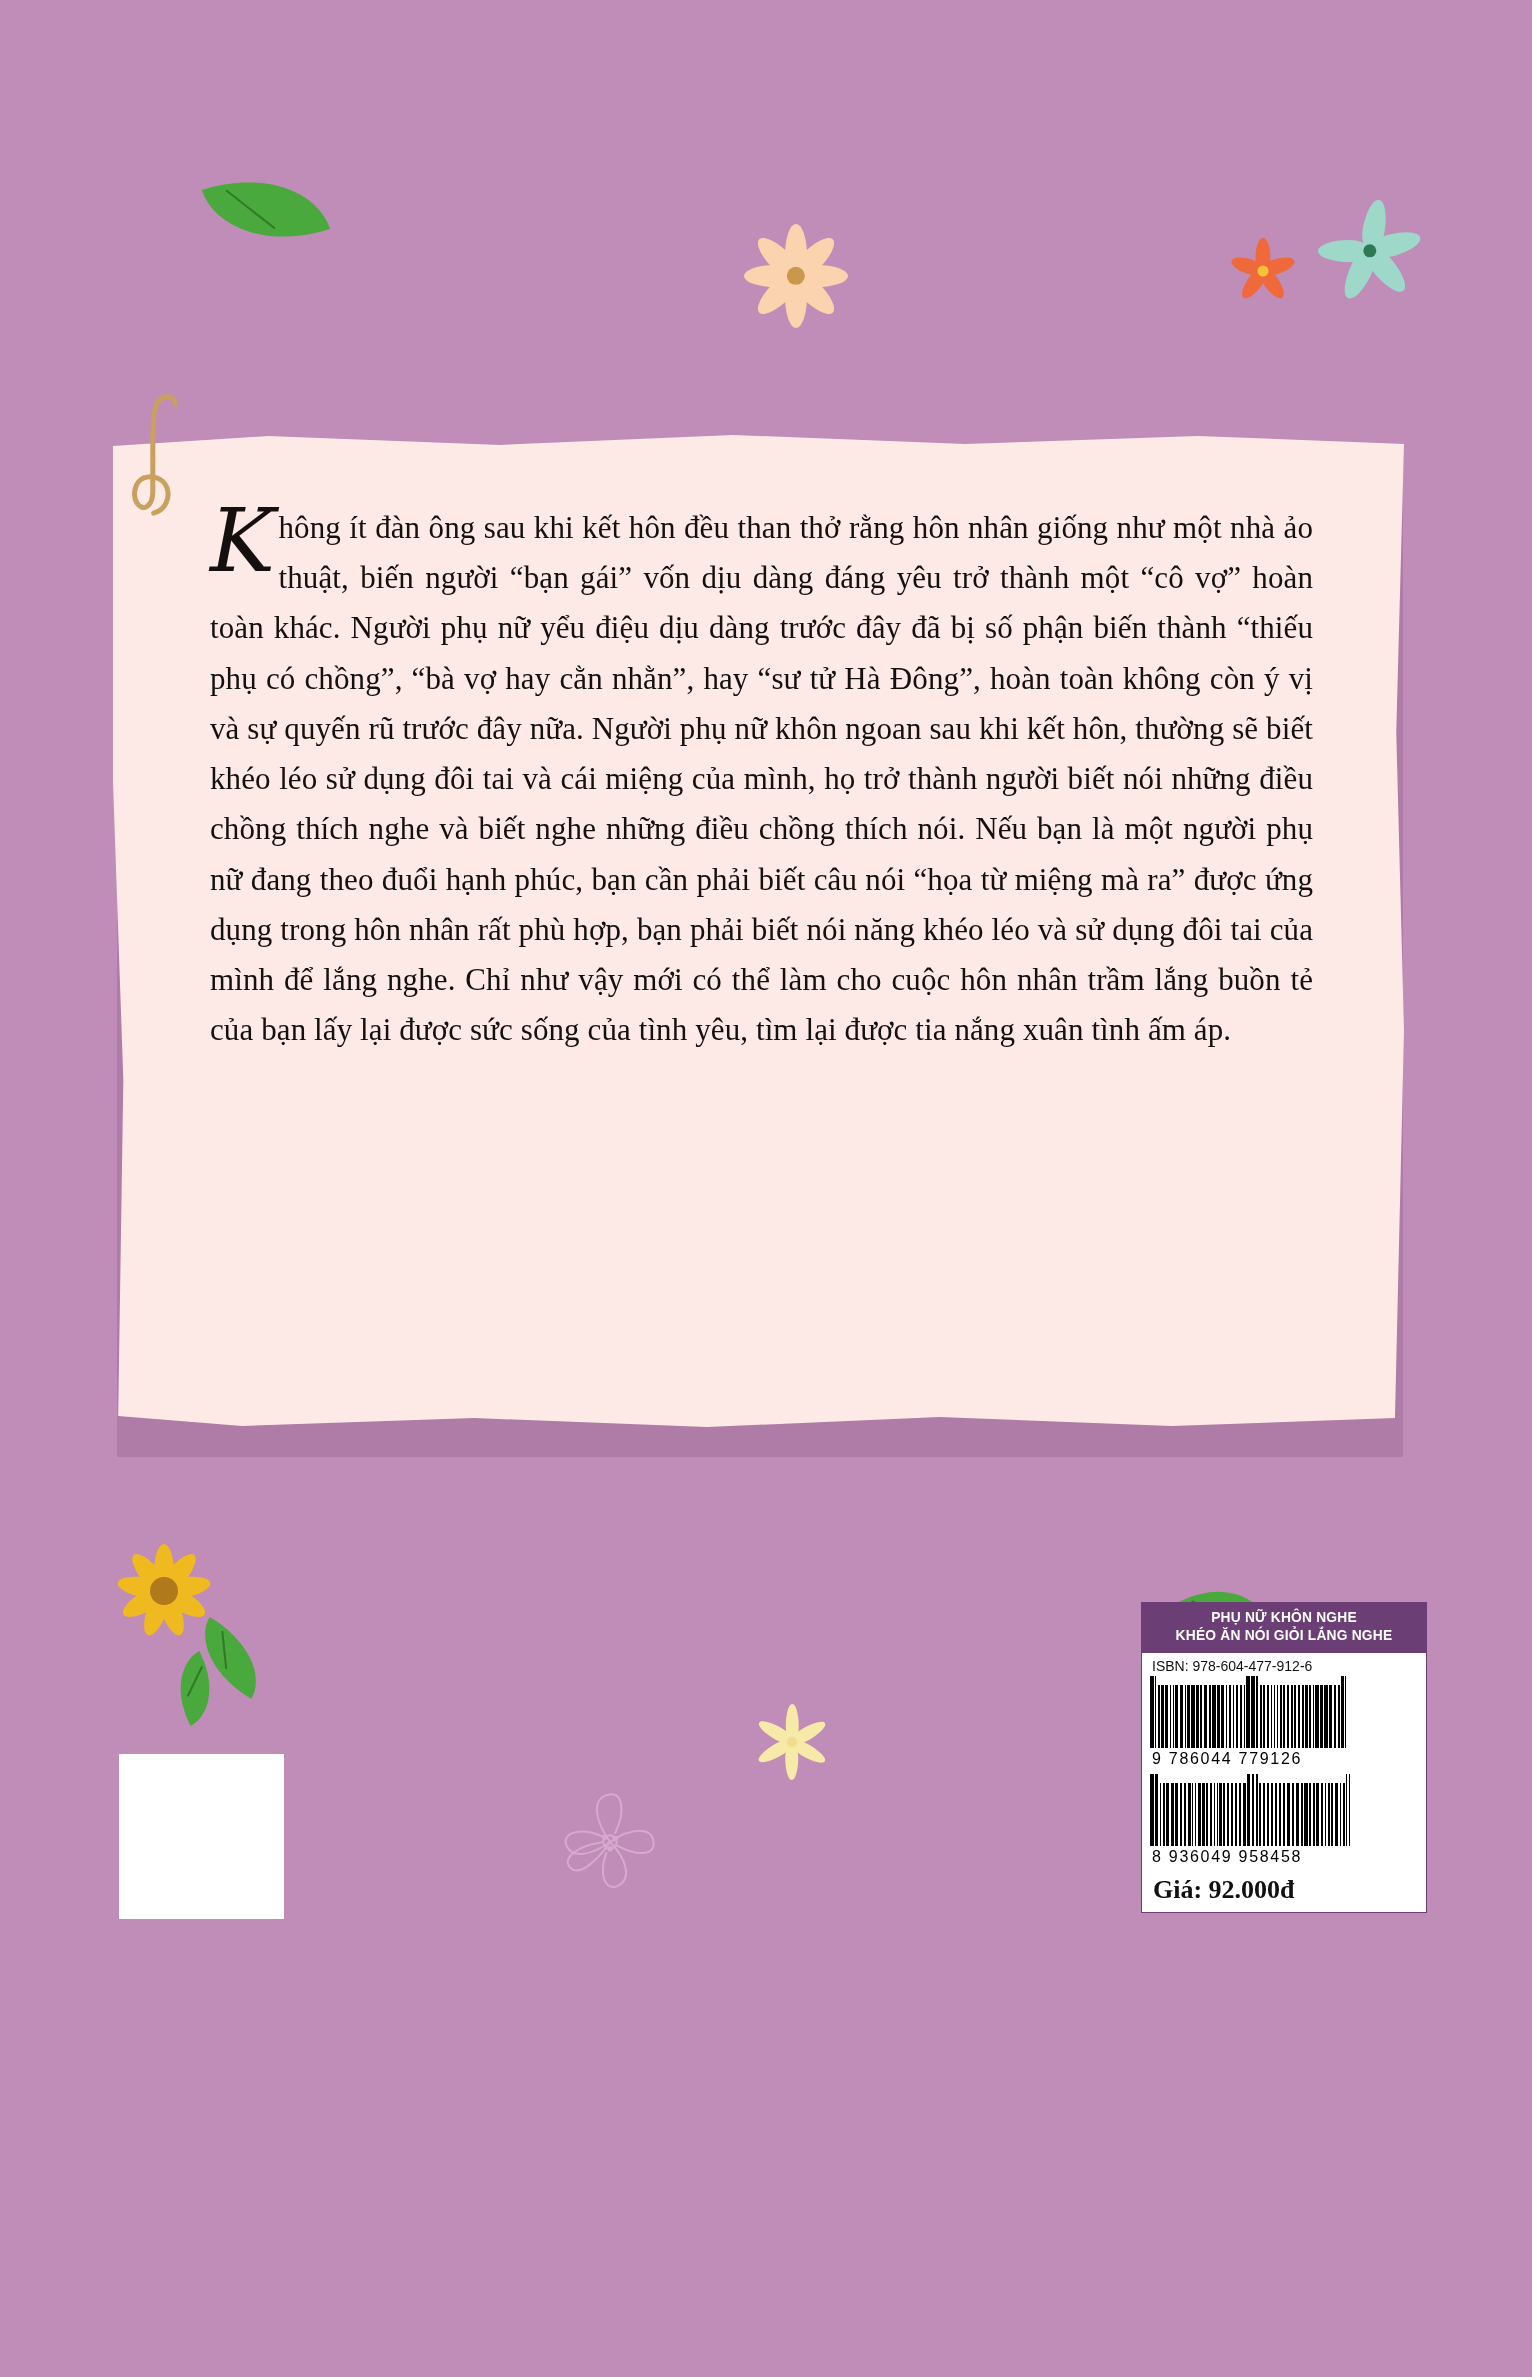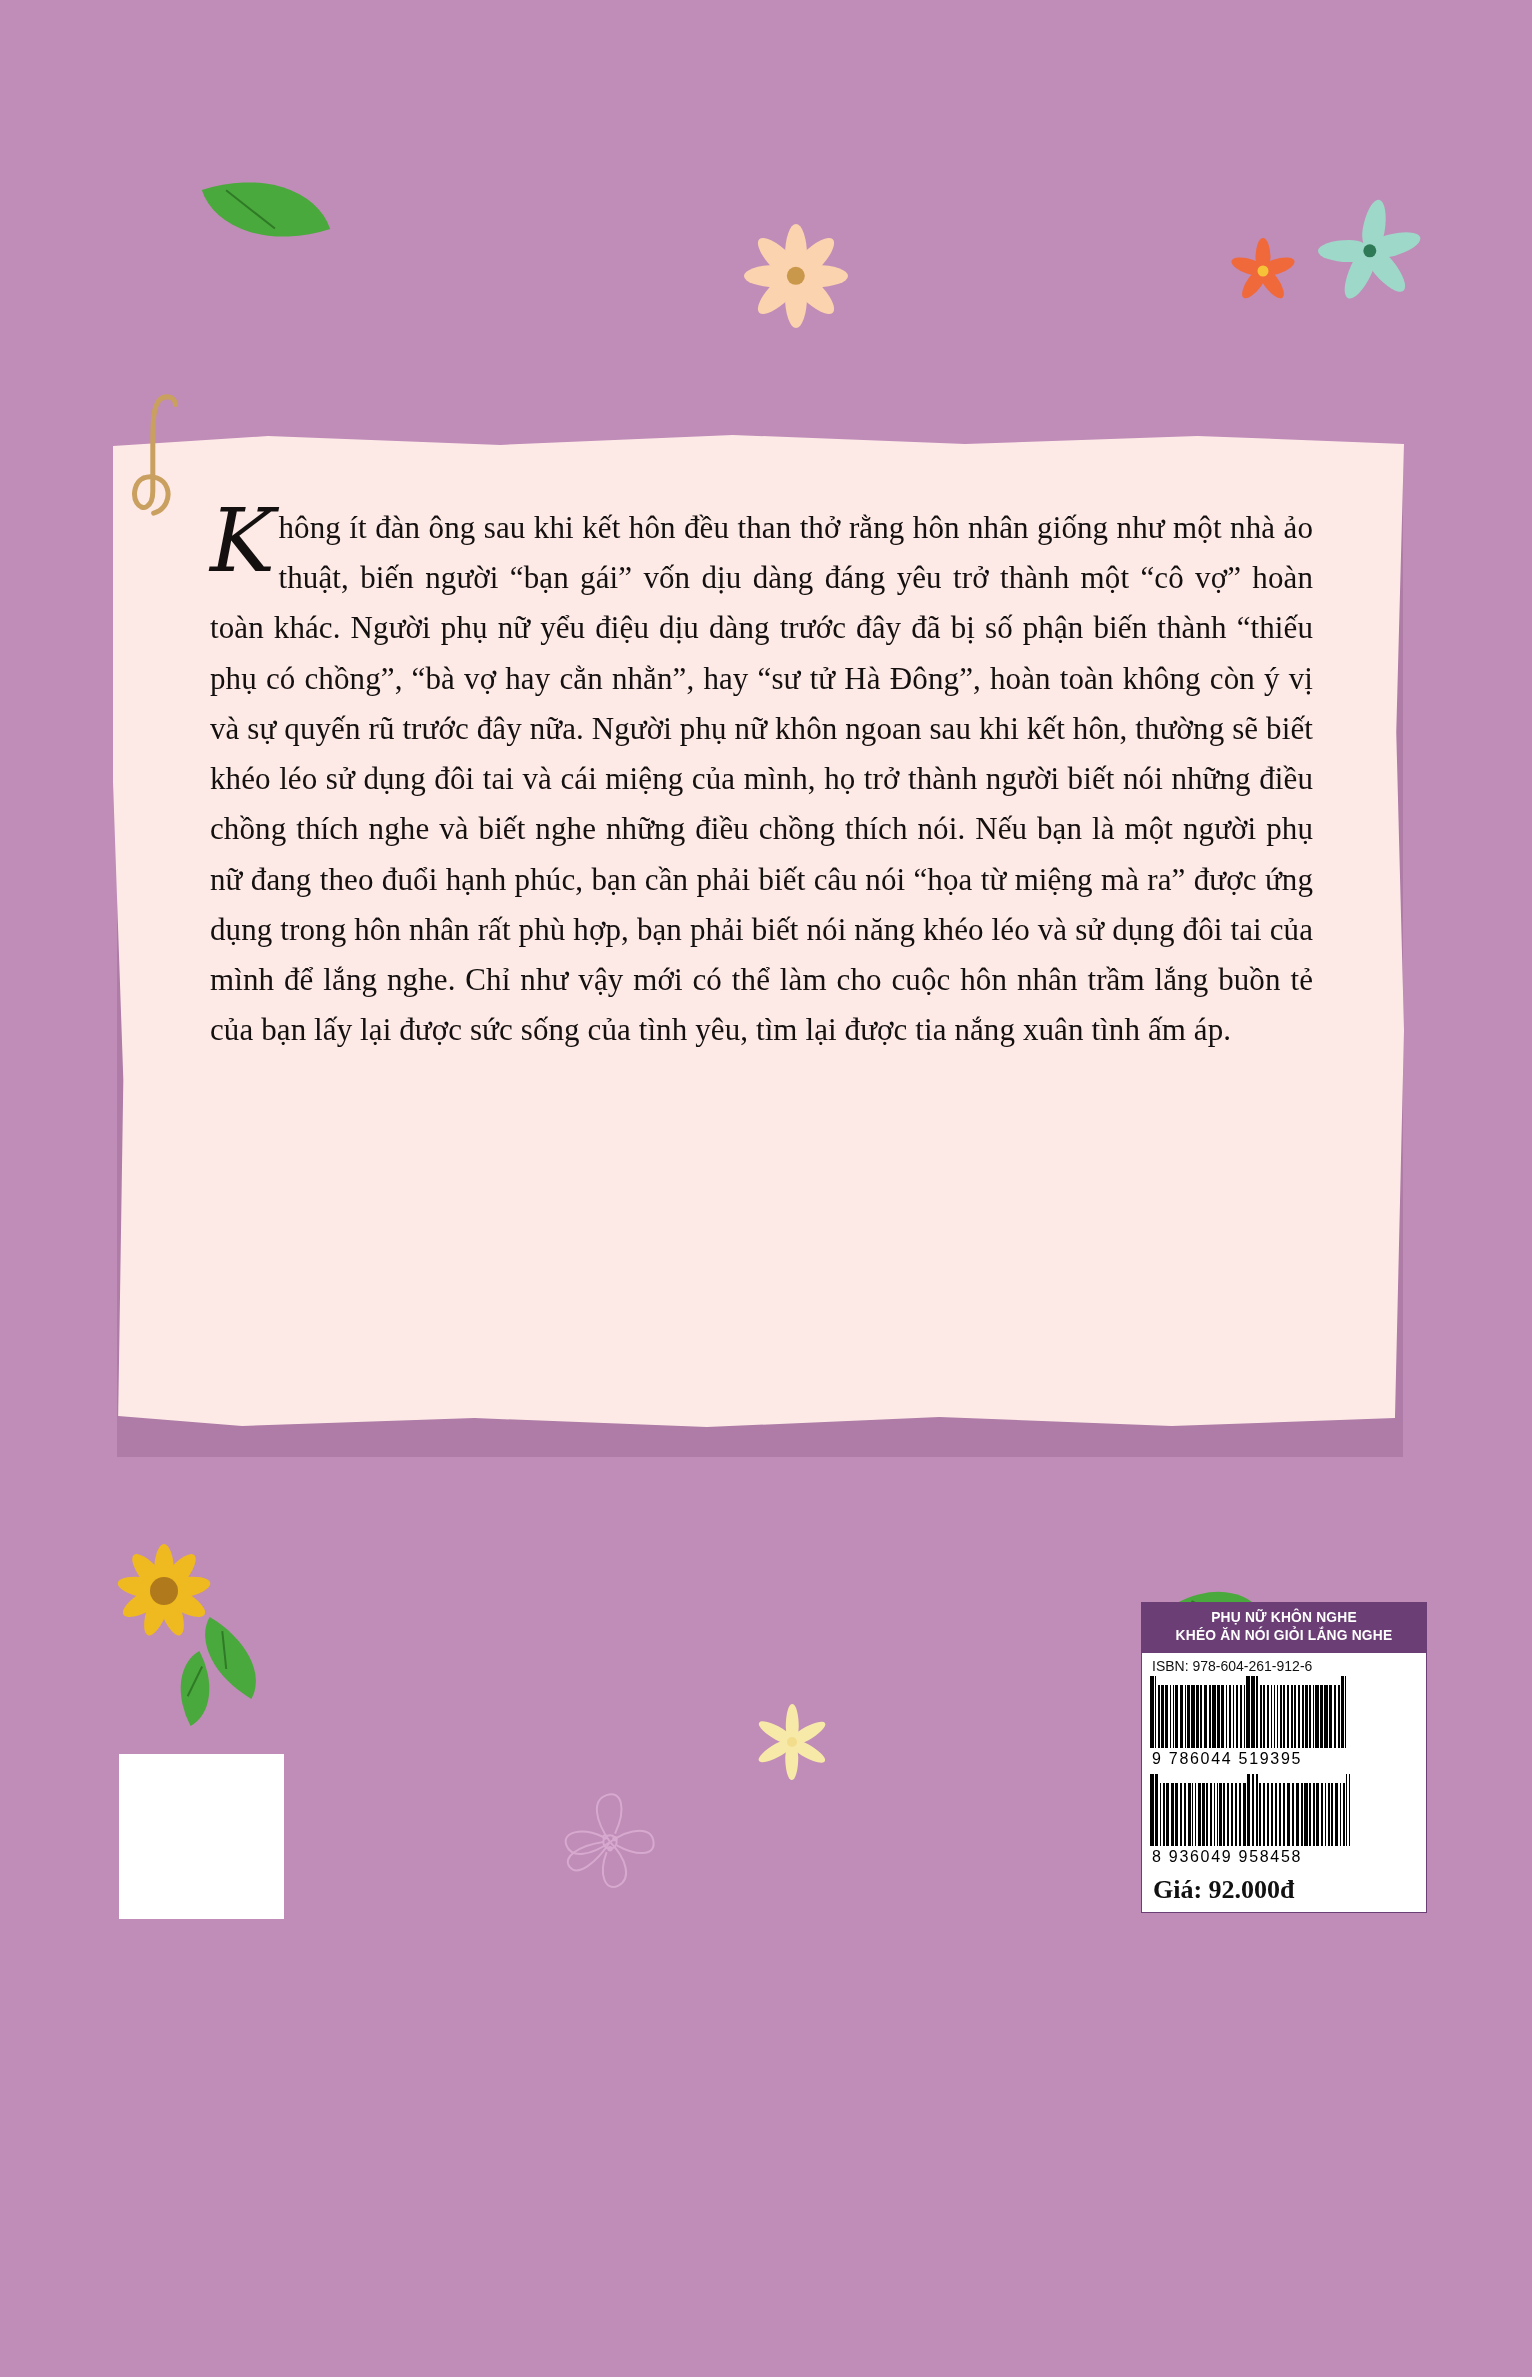--- a/index.html
+++ b/index.html
@@ -1121,21 +1121,21 @@
         <i style="background:#000"></i>
         <i style="background:#fff"></i>
       </div>
   </div>
 
   <div id="barcode-block">
     <div id="bc-title">
       <div>PHỤ NỮ KHÔN NGHE</div>
       <div>KHÉO ĂN NÓI GIỎI LẮNG NGHE</div>
     </div>
-    <div id="bc-isbn-text">ISBN: 978-604-261-912-6</div>
+    <div id="bc-isbn-text">ISBN: 978-604-477-912-6</div>
     <div class="bc-wrap">
       <div class="bars" id="bars-top">
           <span style="width:3.3px;height:100%"></span>
           <span style="width:0.8px;height:100%"></span>
           <span style="width:1.7px;height:88%"></span>
           <span style="width:2.5px;height:88%"></span>
           <span style="width:2.5px;height:88%"></span>
           <span style="width:1.7px;height:88%"></span>
           <span style="width:0.8px;height:88%"></span>
           <span style="width:2.5px;height:88%"></span>
@@ -1177,21 +1177,21 @@
           <span style="width:0.8px;height:88%"></span>
           <span style="width:3.3px;height:88%"></span>
           <span style="width:2.5px;height:88%"></span>
           <span style="width:3.3px;height:88%"></span>
           <span style="width:2.5px;height:88%"></span>
           <span style="width:2.5px;height:88%"></span>
           <span style="width:1.7px;height:88%"></span>
           <span style="width:2.5px;height:100%"></span>
           <span style="width:0.8px;height:100%"></span>
         </div>
-      <div class="bc-digits">9  786044  519395</div>
+      <div class="bc-digits">9  786044  779126</div>
       <div class="bars" id="bars-bottom">
           <span style="width:3.3px;height:100%"></span>
           <span style="width:2.5px;height:100%"></span>
           <span style="width:1.7px;height:88%"></span>
           <span style="width:1.7px;height:88%"></span>
           <span style="width:2.5px;height:88%"></span>
           <span style="width:3.3px;height:88%"></span>
           <span style="width:2.5px;height:88%"></span>
           <span style="width:2.5px;height:88%"></span>
           <span style="width:2.5px;height:88%"></span>

